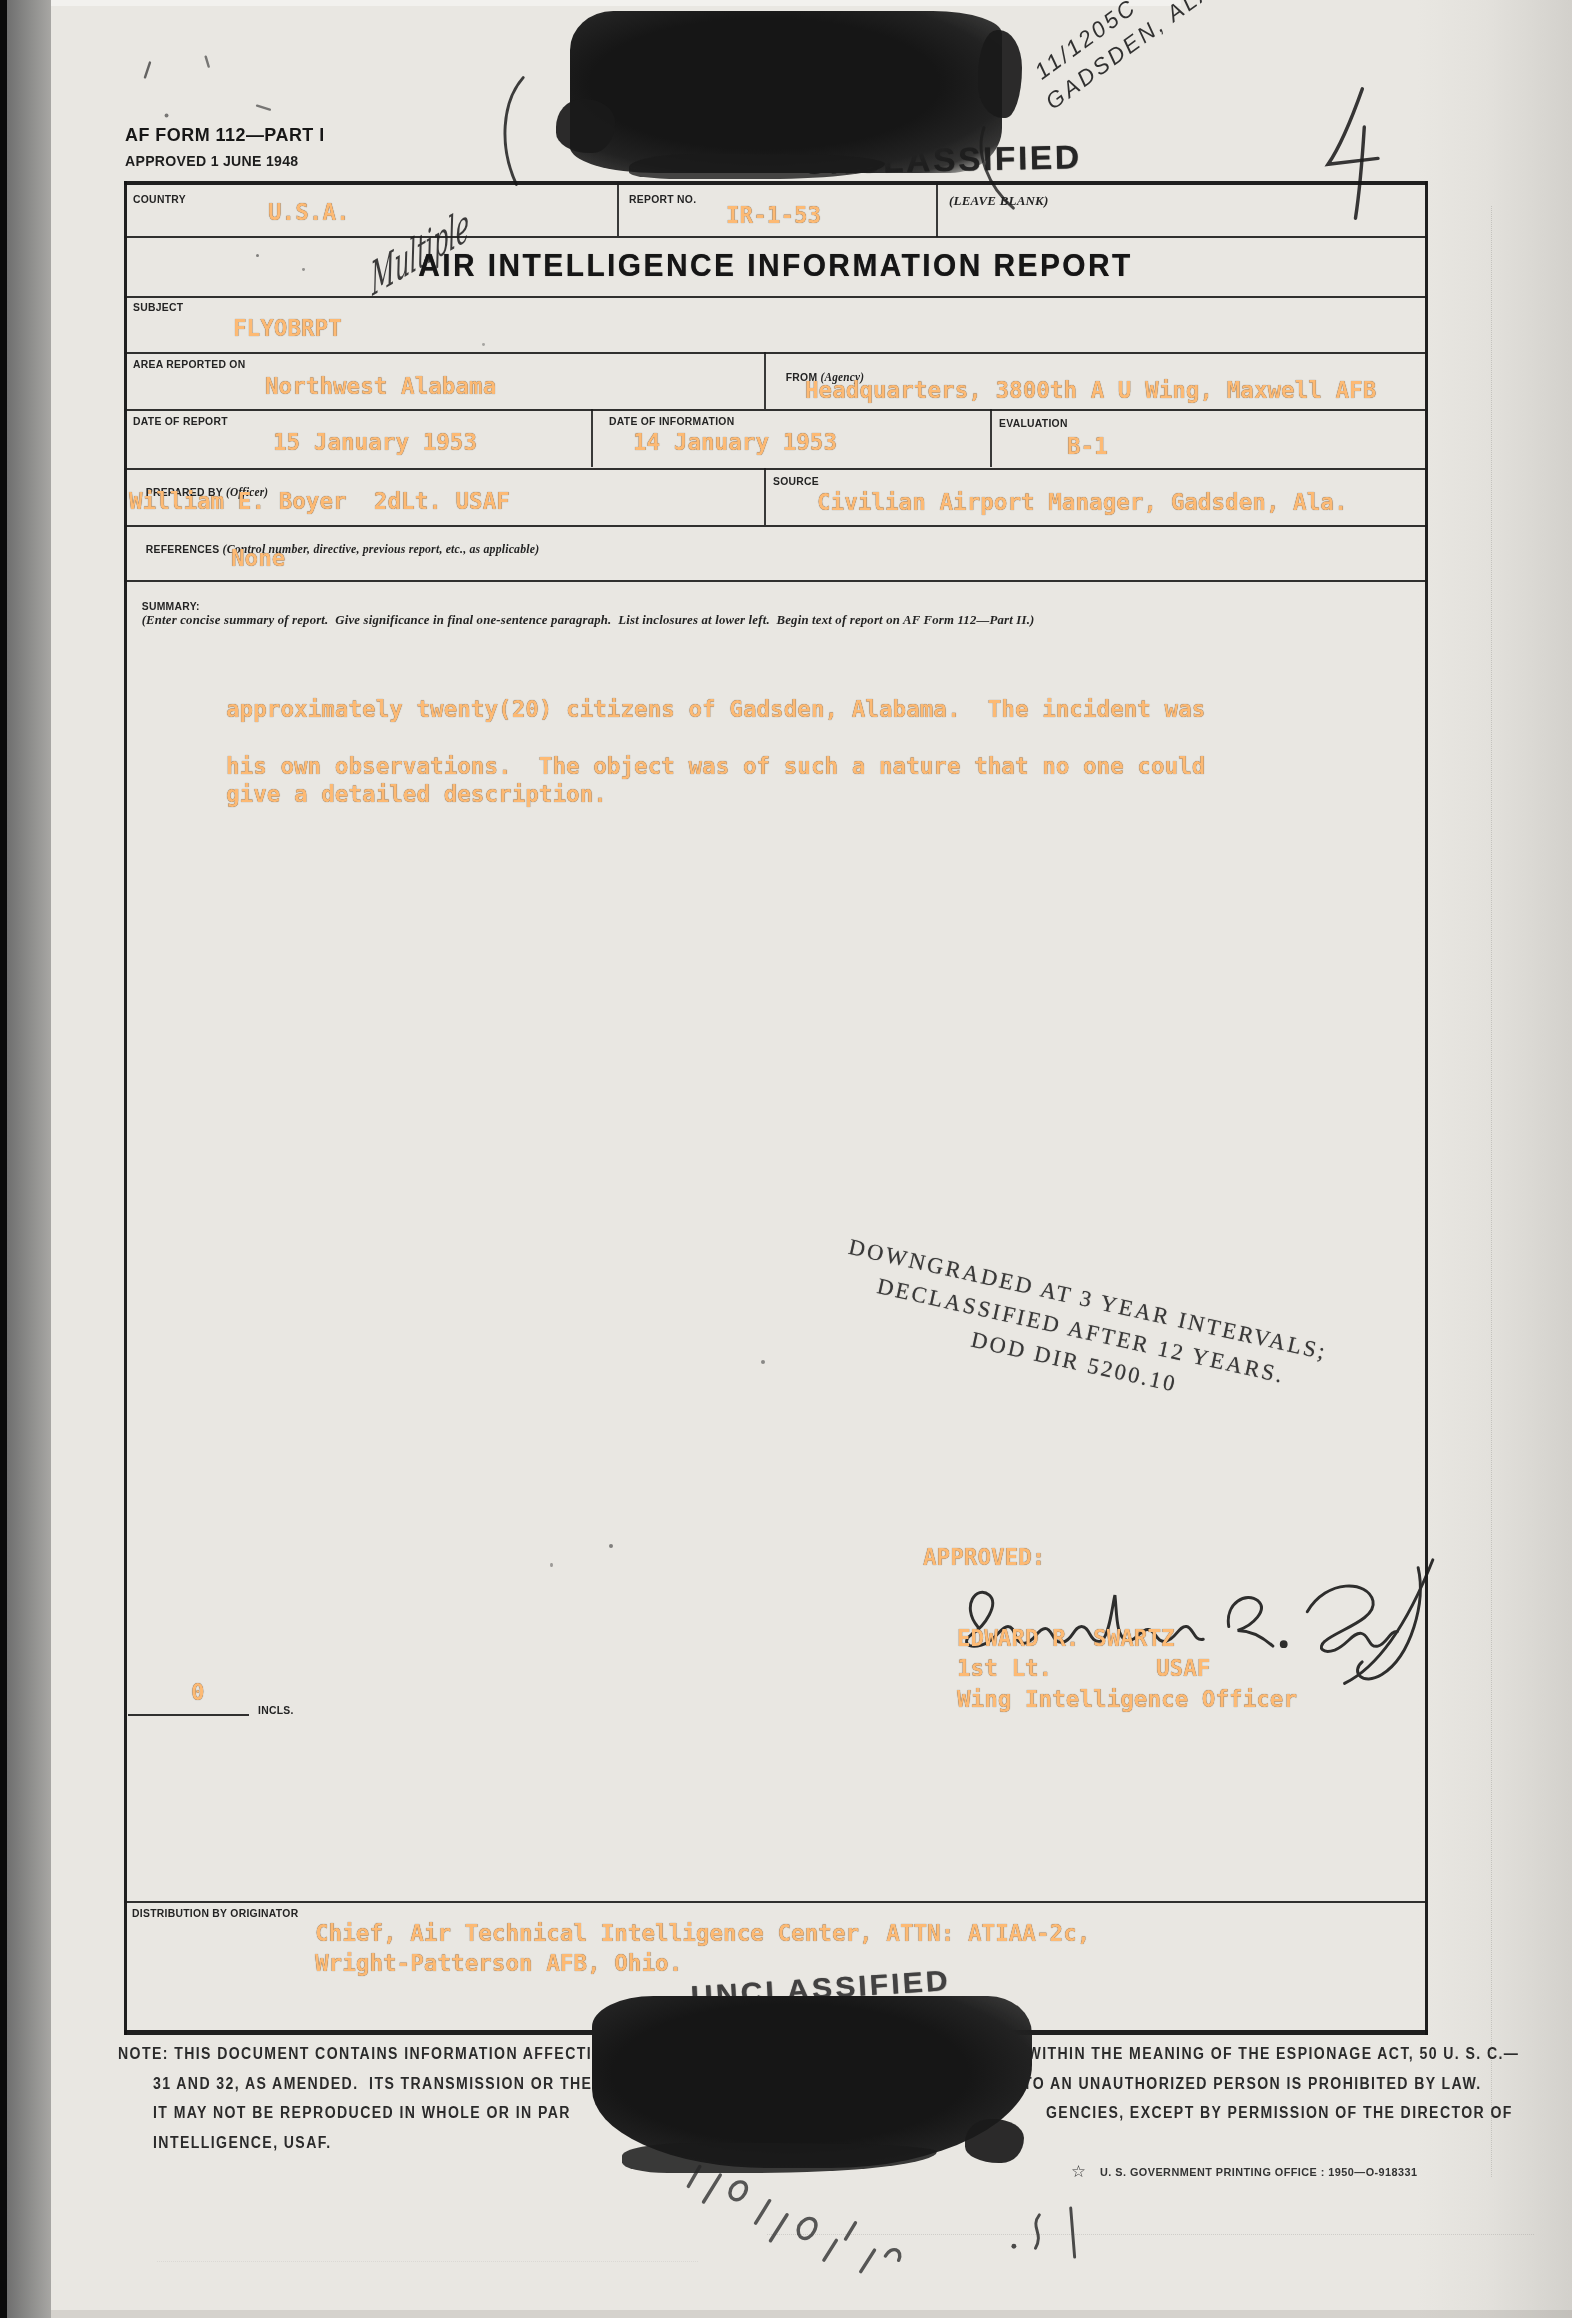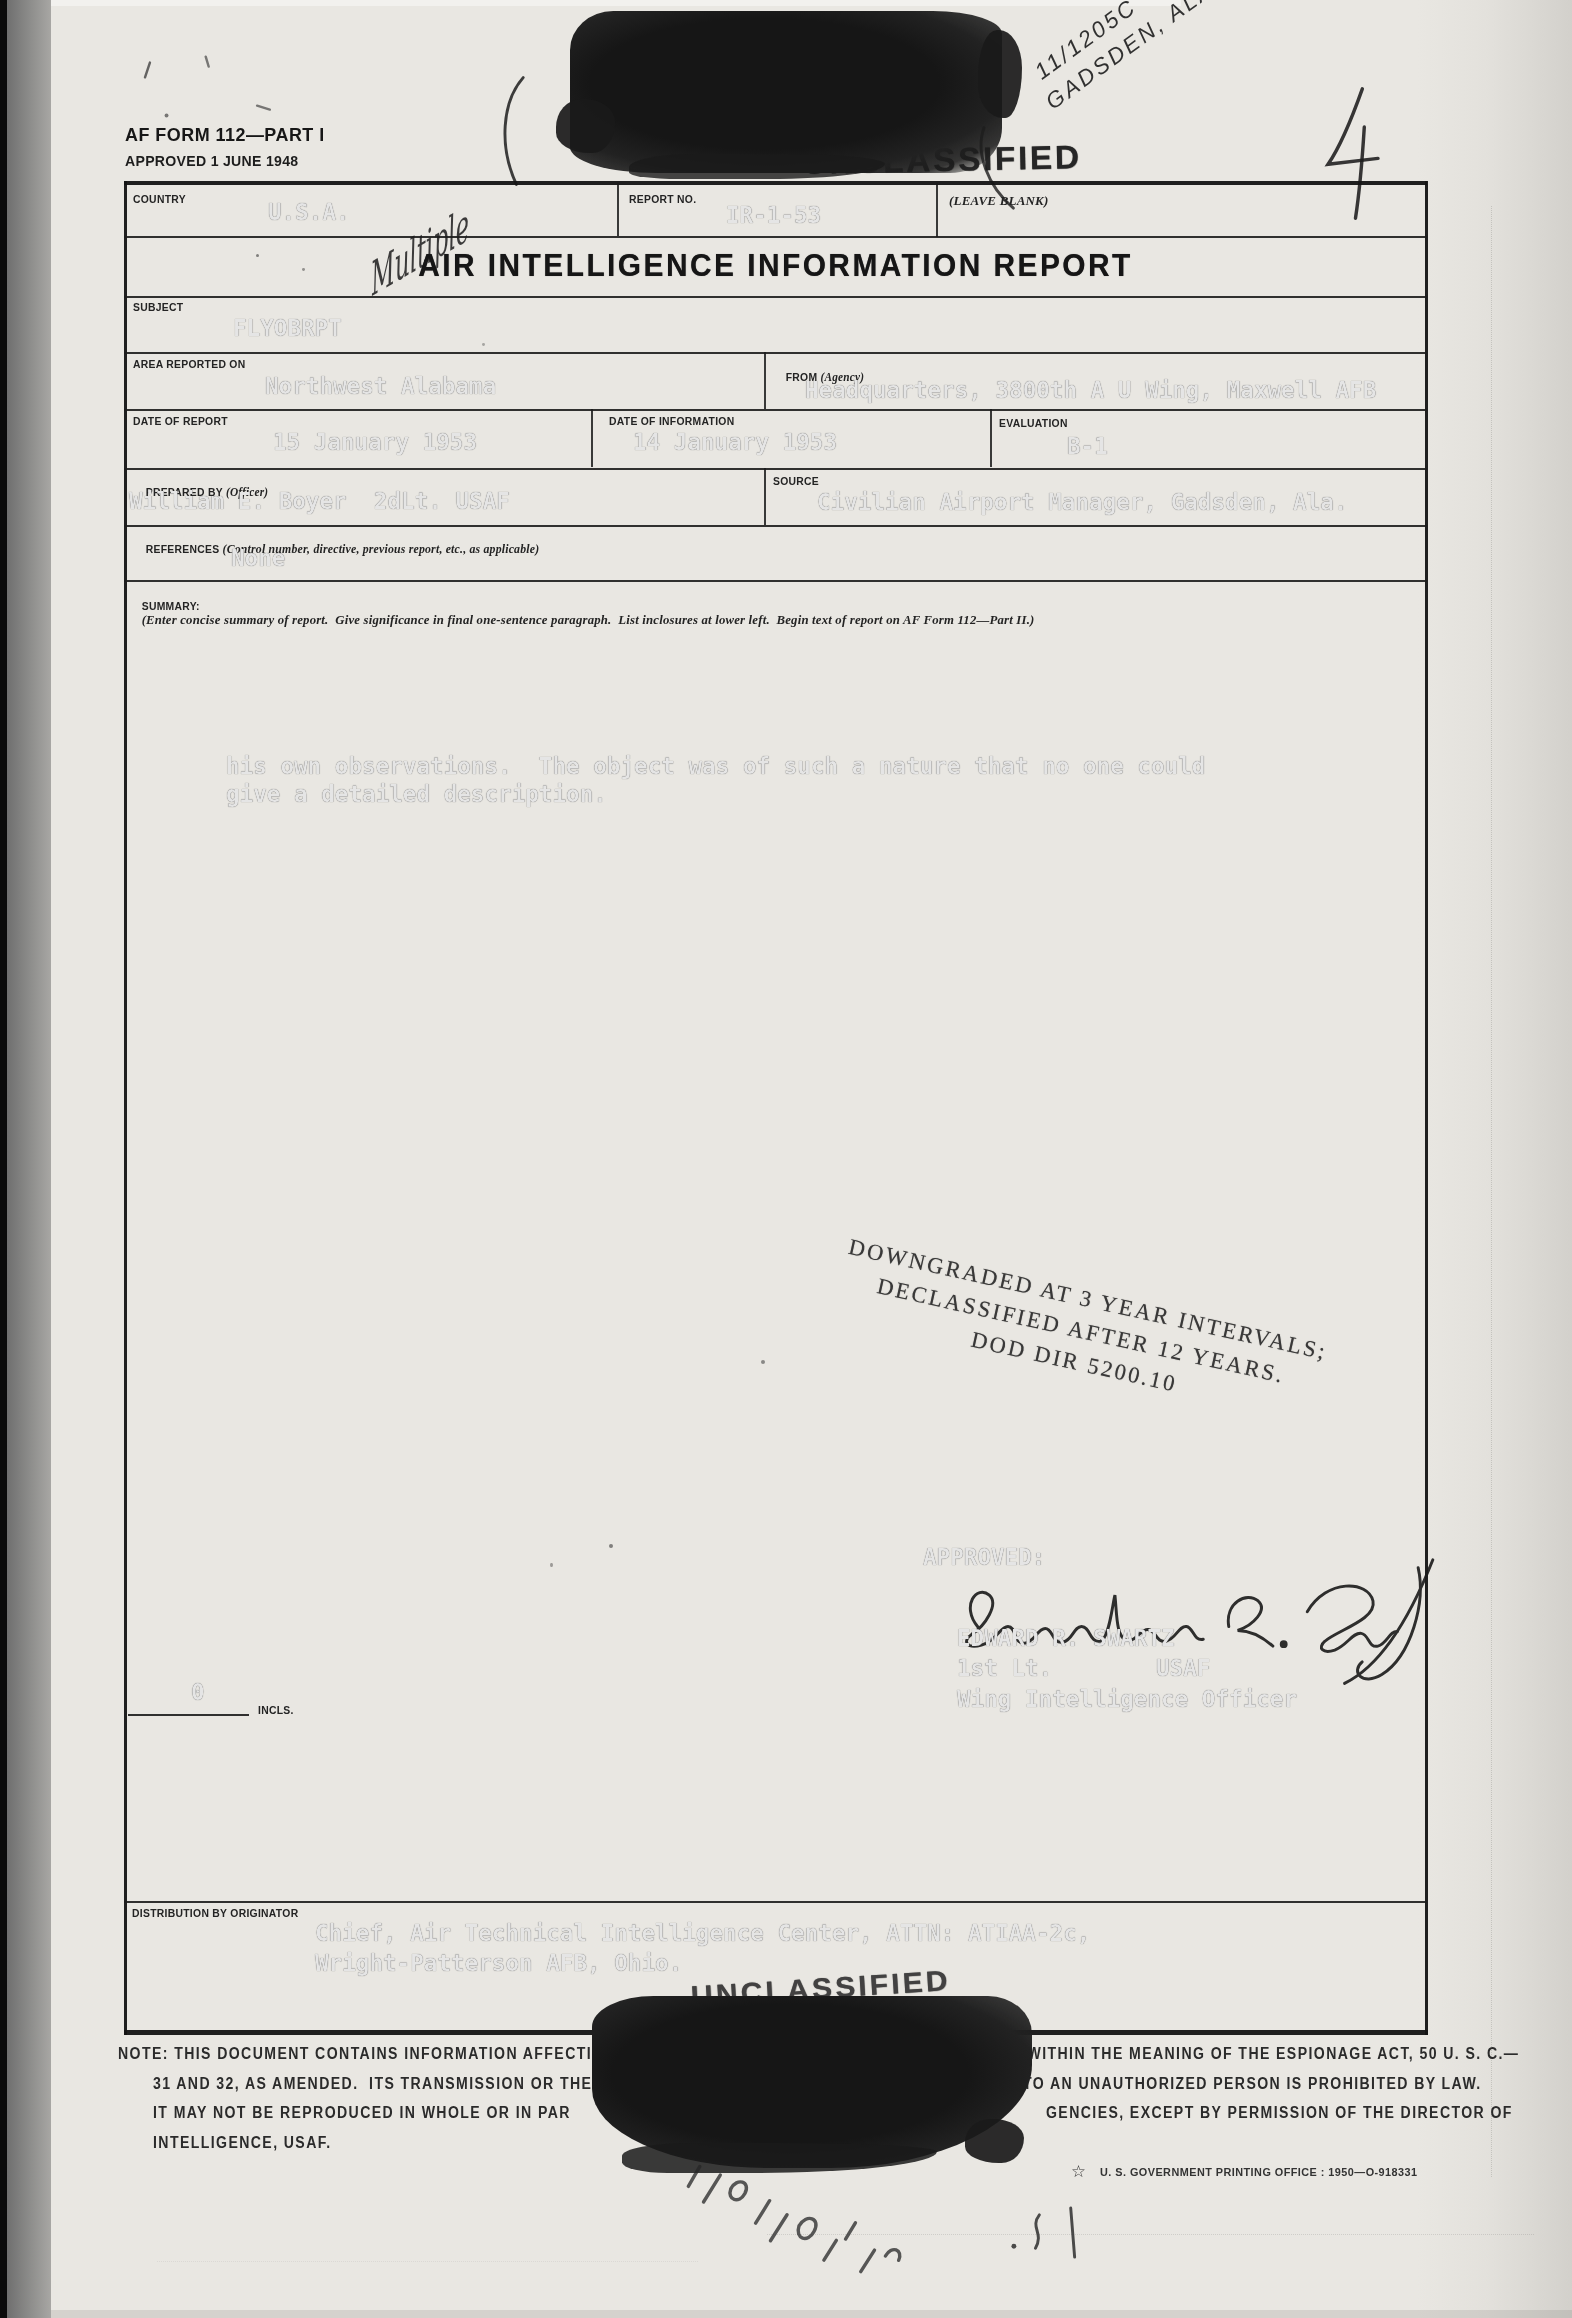--- a/index.html
+++ b/index.html
@@ -13,21 +13,21 @@
       linear-gradient(90deg, #e9e7e2 0 1366px, #e3e1dc 1435px, #dbd9d4 1479px, #d2d0cb 1522px),
       #e9e7e2;}
   #paper-top-edge{position:absolute;left:51px;top:0;width:1130px;height:5.9px;background:rgba(250,250,247,.55);}
   #paper-bottom-edge{position:absolute;left:51px;top:2310px;width:1522px;height:8.8px;background:rgba(120,118,112,.18);}
   #crease{position:absolute;left:1491px;top:206px;height:1971px;width:0;
     border-left:1.5px dotted rgba(45,45,42,.16);}
 
   .lbl{position:absolute;font:700 10.8px "Liberation Sans",sans-serif;color:#242424;
        letter-spacing:0.3px;transform:scaleX(.96);transform-origin:left top;white-space:pre;}
   .itser{font:italic 700 11.8px "Liberation Serif",serif;letter-spacing:0.2px;}
-  .mono{position:absolute;font:700 22.6px "DejaVu Sans Mono",monospace;color:#e5e5e5;
+  .mono{position:absolute;font:700 22.6px "DejaVu Sans Mono",monospace;color:#fdba74;
         text-shadow:0 0 0.7px rgba(15,15,15,.85);white-space:pre;text-align:center;}
   .hline{position:absolute;height:2px;background:#1c1c1c;opacity:.9;}
   .vline{position:absolute;width:2px;background:#1c1c1c;opacity:.86;}
   .heavy{background:#141414;opacity:.95;}
   .stamp{position:absolute;font-family:"Liberation Sans",sans-serif;font-weight:700;color:#181818;
          text-shadow:0 0 1px rgba(25,25,25,.6), 0.5px 0.5px 0 rgba(25,25,25,.25);}
   .blob{position:absolute;background:radial-gradient(ellipse at 45% 45%, #161616 52%, #222 72%, rgba(28,28,28,.88) 84%, rgba(40,40,40,.35) 93%, transparent 99%);
         filter:blur(0.5px);}
   .blob .chunk{position:absolute;background:#1a1a1a;border-radius:45% 55% 40% 60%/55% 45% 60% 40%;opacity:.92;}
   .note{position:absolute;font:700 16px "Liberation Sans",sans-serif;letter-spacing:1.6px;
@@ -136,20 +136,21 @@
   <div class="lbl" style="left:133px;top:530px;">
     <span>REFERENCES </span><span class="itser" style="font-size:12.3px;">(Control number, directive, previous report, etc., as applicable)</span>
   </div>
   <div class="mono" style="left:191px;top:545px;margin-left:40px;">None</div>
 
   <div class="lbl" style="left:129px;top:588px;">
     <span>SUMMARY:</span>
     <span class="itser" style="font-size:13.3px;font-weight:700;">(Enter concise summary of report.  Give significance in final one-sentence paragraph.  List inclosures at lower left.  Begin text of report on AF Form 112—Part II.)</span>
   </div>
 
+  <div class="mono" style="left:226px;top:696px;">approximately twenty(20) citizens of Gadsden, Alabama.  The incident was</div>
   <div class="mono" style="left:226px;top:753px;">his own observations.  The object was of such a nature that no one could</div>
   <div class="mono" style="left:226px;top:781px;">give a detailed description.</div>
 
   <div style="position:absolute;left:737px;top:1283px;width:688px;transform:rotate(12.5deg);transform-origin:center;
               font:400 22.6px 'Liberation Serif',serif;letter-spacing:2.5px;color:#262626;text-align:center;line-height:32px;
               text-shadow:0 0 1px rgba(30,30,30,.55);opacity:.9;">
     <div>DOWNGRADED AT 3 YEAR INTERVALS;</div>
     <div>DECLASSIFIED AFTER 12 YEARS.</div>
     <div>DOD DIR 5200.10</div>
   </div>

